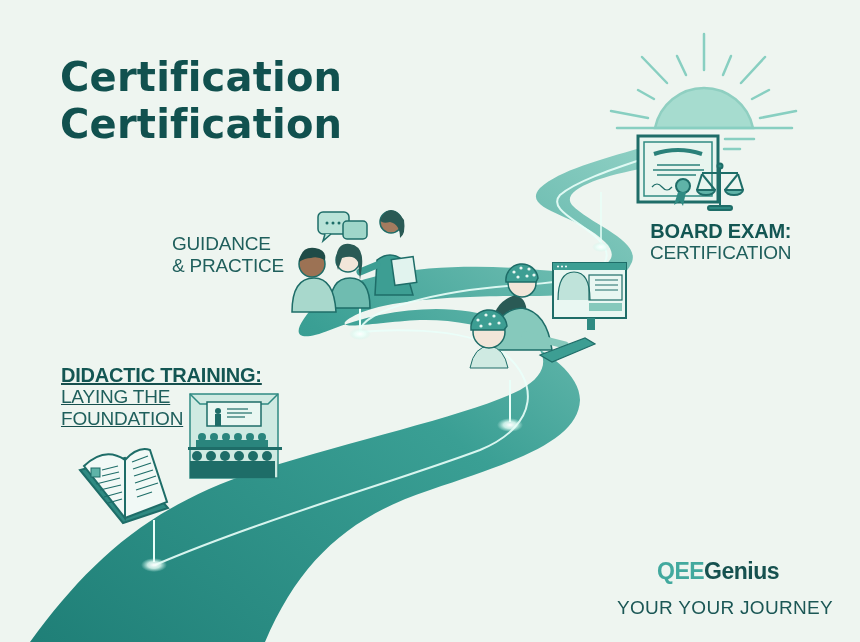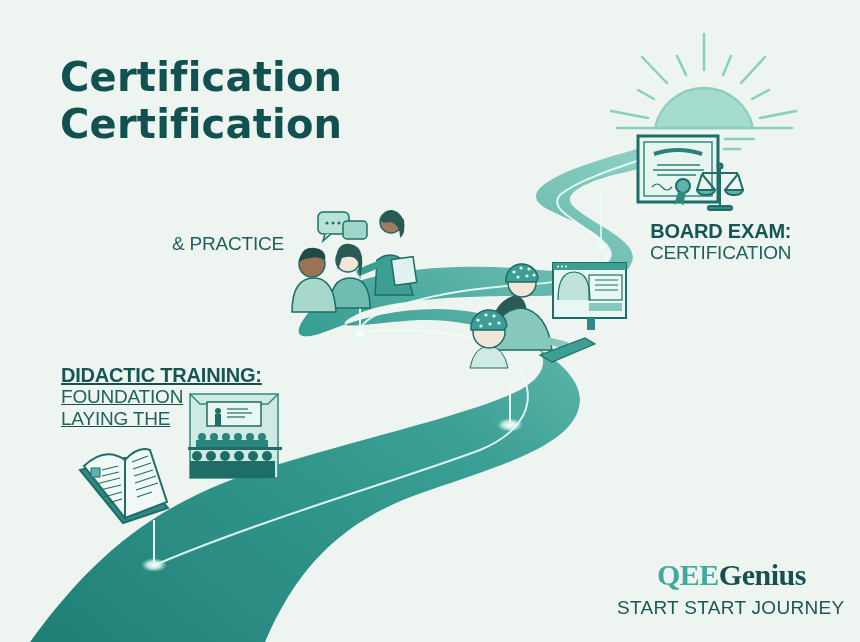--- a/index.html
+++ b/index.html
@@ -22,22 +22,22 @@
   .label .head {
     display: block; font-weight: bold; font-size: 20px; line-height: 22px;
     letter-spacing: -0.2px; color: #135653;
   }
   .label .sub {
     display: block; font-size: 19px; line-height: 22px; color: #1f5f5c;
     letter-spacing: -0.2px;
   }
   .brand {
     position: absolute; left: 657px; top: 558px;
-    font-family: Liberation Serif, serif; font-weight: bold;
-    font-size: 30px; letter-spacing: -0.5px; text-align: right;
+    font-family: Liberation Sans, sans-serif; font-weight: bold;
+    font-size: 23px; letter-spacing: -0.5px; text-align: right;
   }
   .brand .a { color: #42a99e; }
   .brand .b { color: #16514f; }
   .tagline {
     position: absolute; left: 617px; top: 597px;
     font-size: 19px; color: #1b5755; letter-spacing: 0.3px;
   }
 </style>
 </head>
 <body>
@@ -256,33 +256,34 @@
     <rect x="587" y="318" width="8" height="12" fill="#2f8a82"></rect>
   </g>
 </svg>
 
 <h1 class="title">
   <span>Certification</span>
   <span>Certification</span>
 </h1>
 
 <div class="label" style="left:172px; top:233px;">
+  <span class="sub">GUIDANCE</span>
   <span class="sub">&amp; PRACTICE</span>
 </div>
 
 <div class="label" style="left:61px; top:364px;text-decoration:underline;">
   <span class="head">DIDACTIC TRAINING:</span>
+  <span class="sub">LAYING THE</span>
   <span class="sub">FOUNDATION</span>
-  <span class="sub">LAYING THE</span>
 </div>
 
 <div class="label" style="left:650px; top:220px;text-align:right;">
   <span class="head">BOARD EXAM:</span>
   <span class="sub">CERTIFICATION</span>
 </div>
 
 <div class="label" style="left:578px; top:369px;">
 </div>
 
 <div class="brand">
   <span class="a">QEE</span><span class="b">Genius</span>
 </div>
-<div class="tagline">START START JOURNEY</div>
+<div class="tagline">YOUR YOUR JOURNEY</div>
 
 </body></html>

